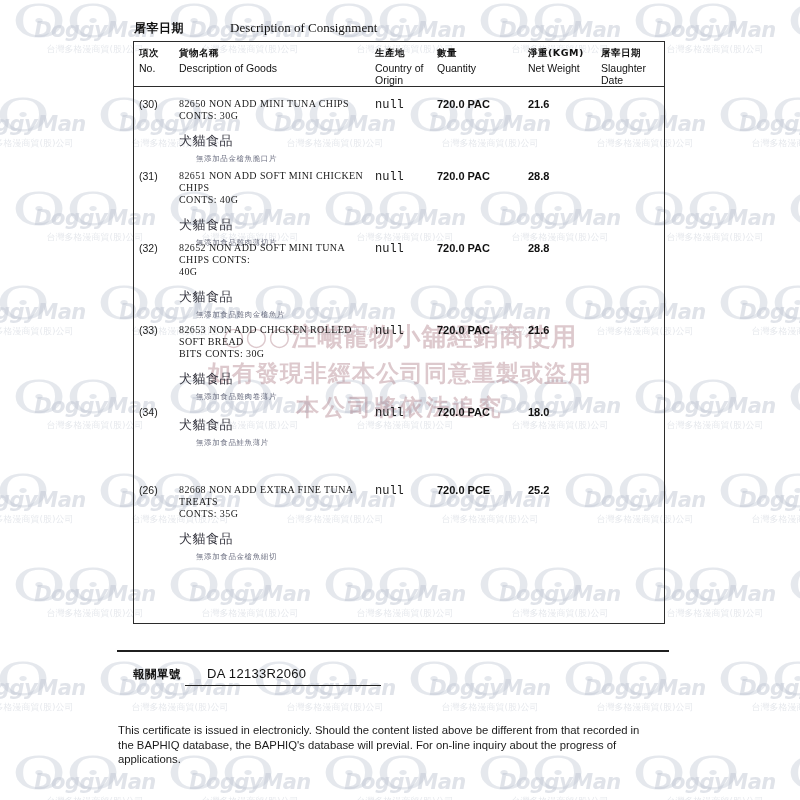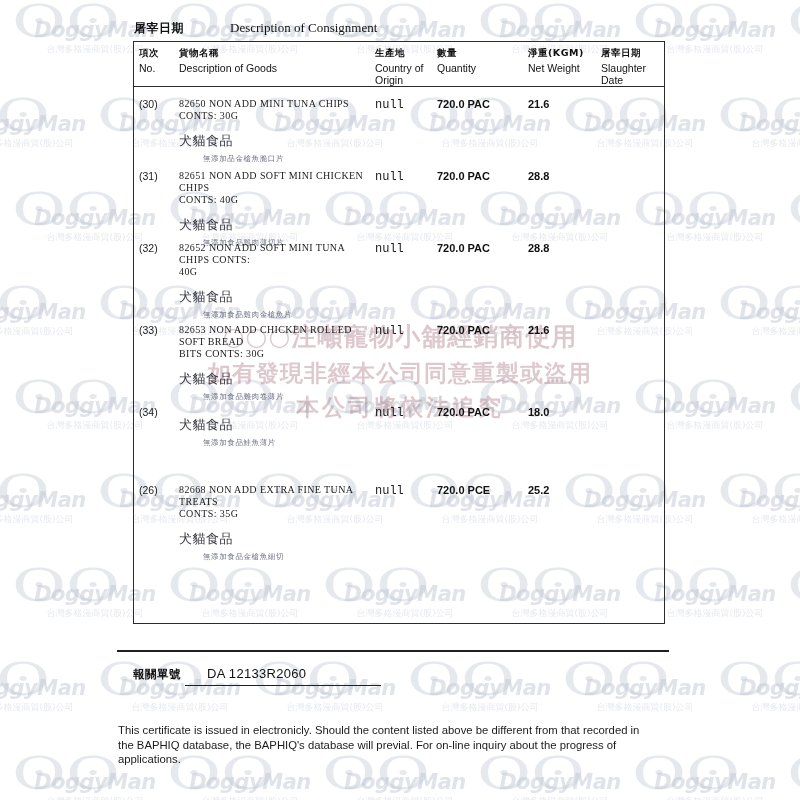--- a/index.html
+++ b/index.html
@@ -174,21 +174,21 @@
     color: #35353f;
     margin-top: 13px;
     letter-spacing: .5px;
   }
   .rw-desc-cn2 {
     font-family: Liberation Sans, sans-serif;
     font-size: 7.5px;
     color: #52566b;
     letter-spacing: .6px;
     margin-top: 7px;
-    margin-left: 24px;
+    margin-left: 17px;
     opacity: .85;
   }
   .rw-origin {
     font-family: "Liberation Mono", monospace;
     font-size: 12px;
     color: #1b1b1b;
   }
   .rw-qty, .rw-net {
     font-family: "Liberation Sans", sans-serif;
     font-weight: bold;

